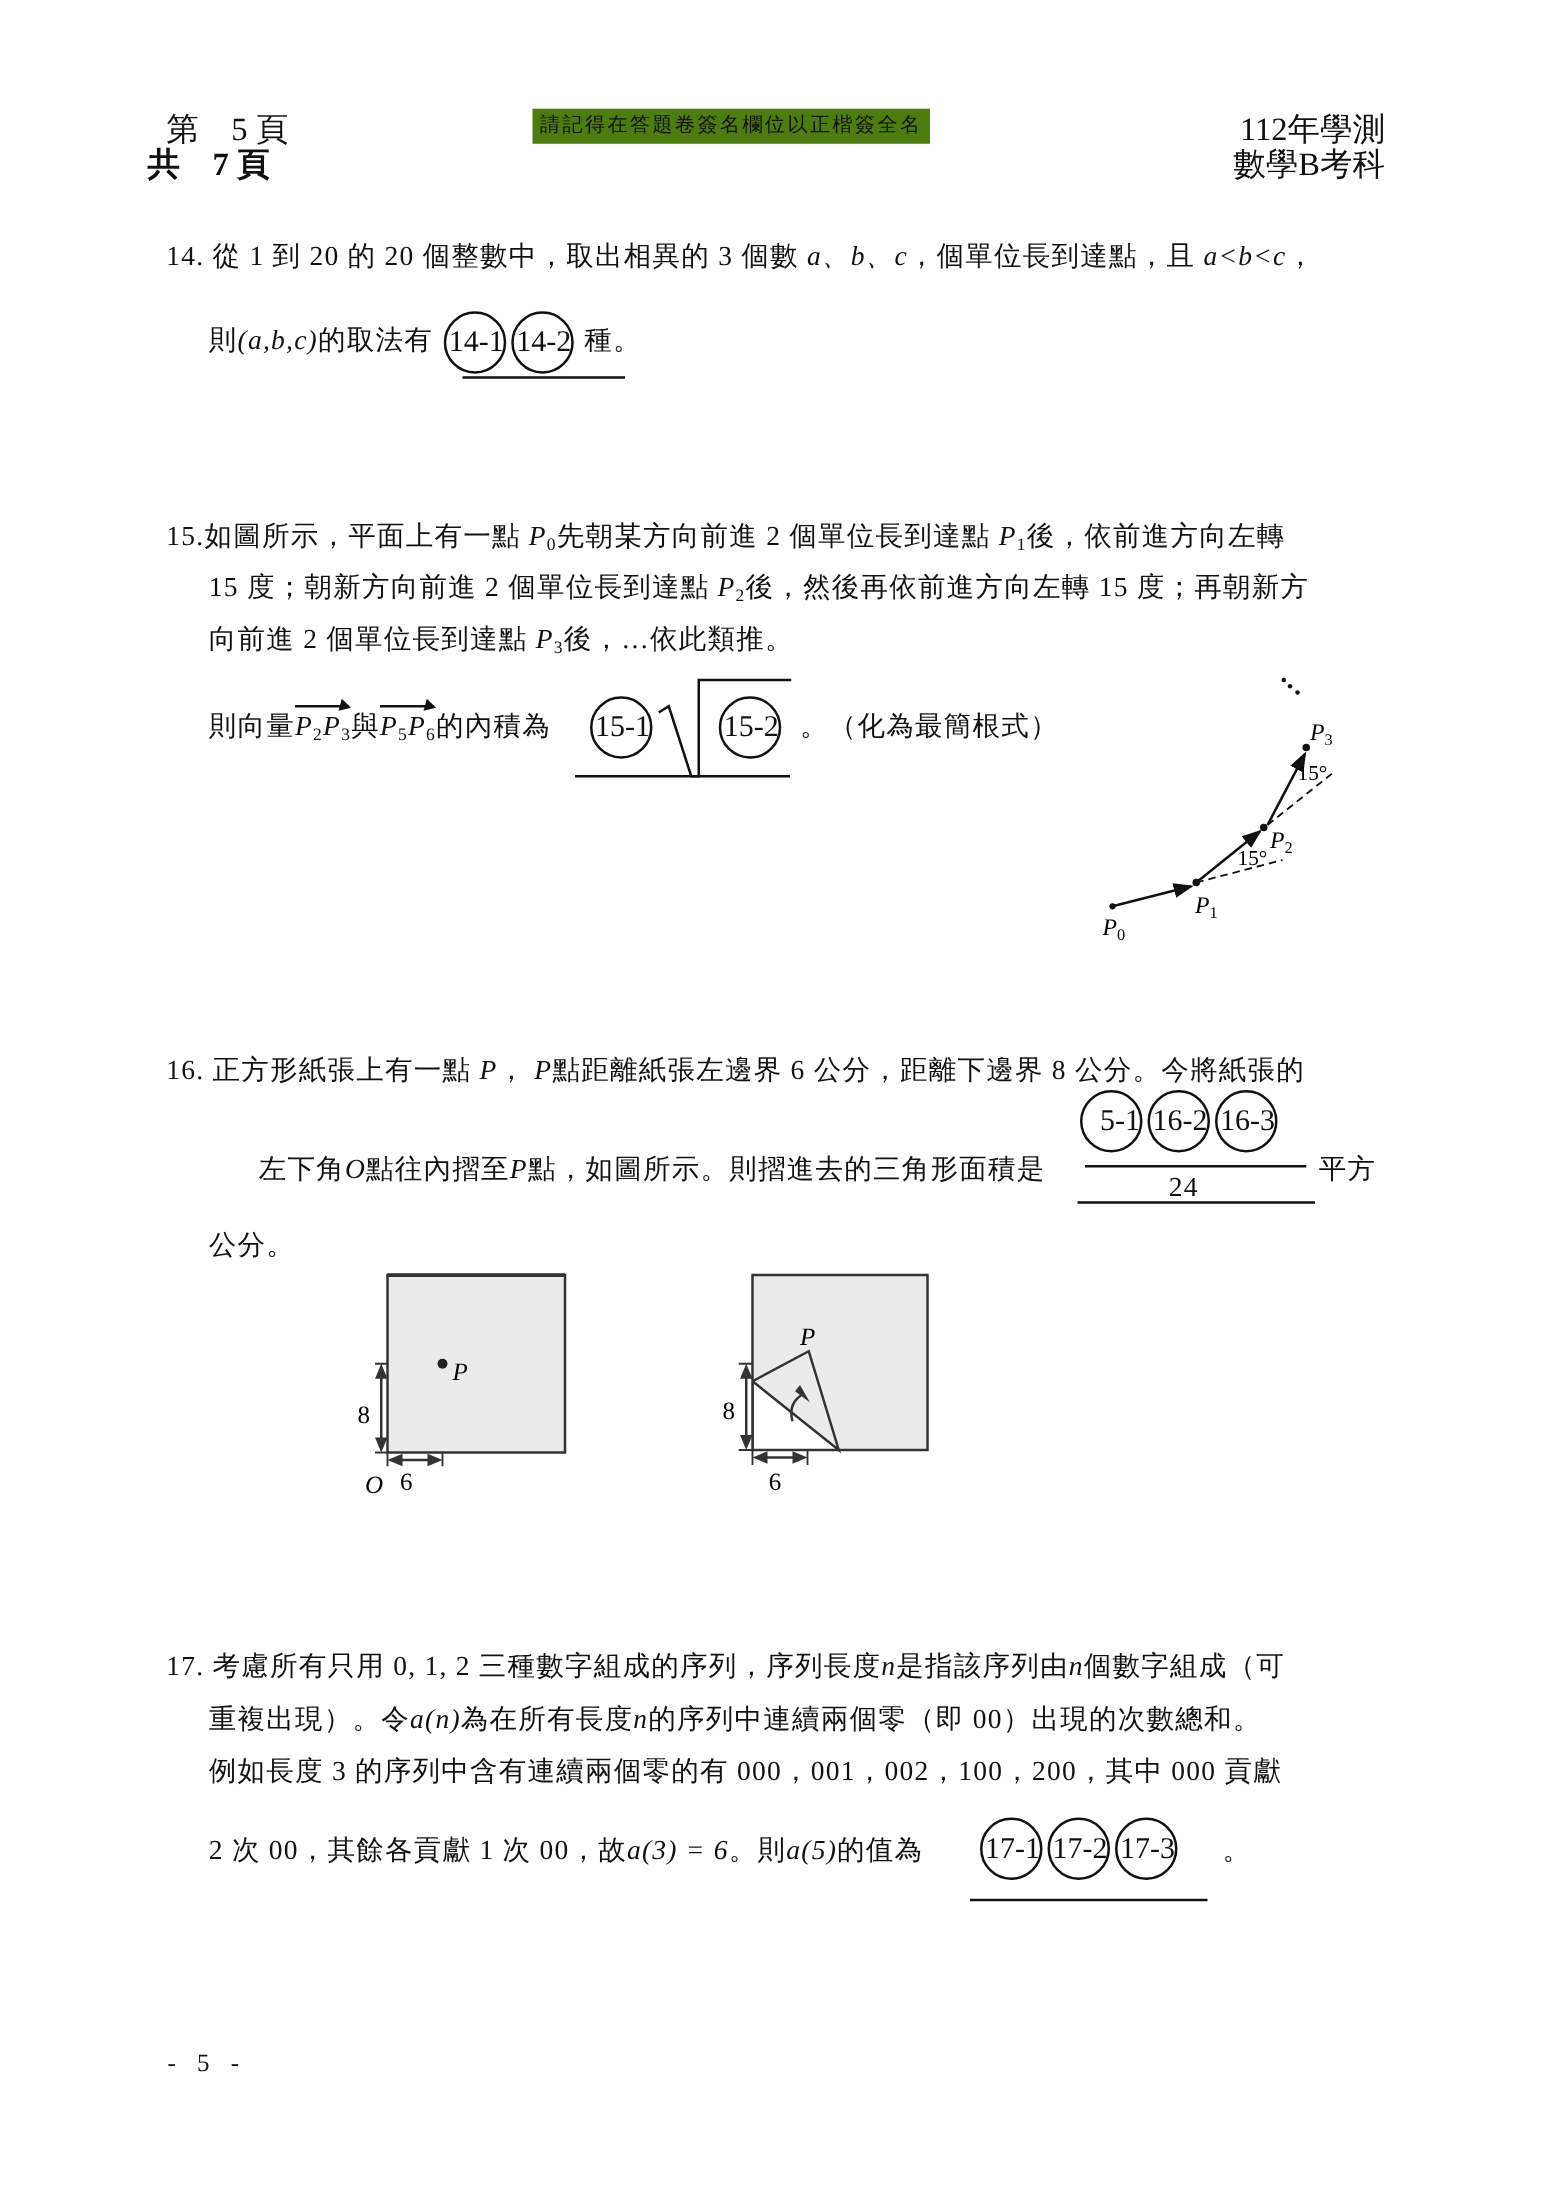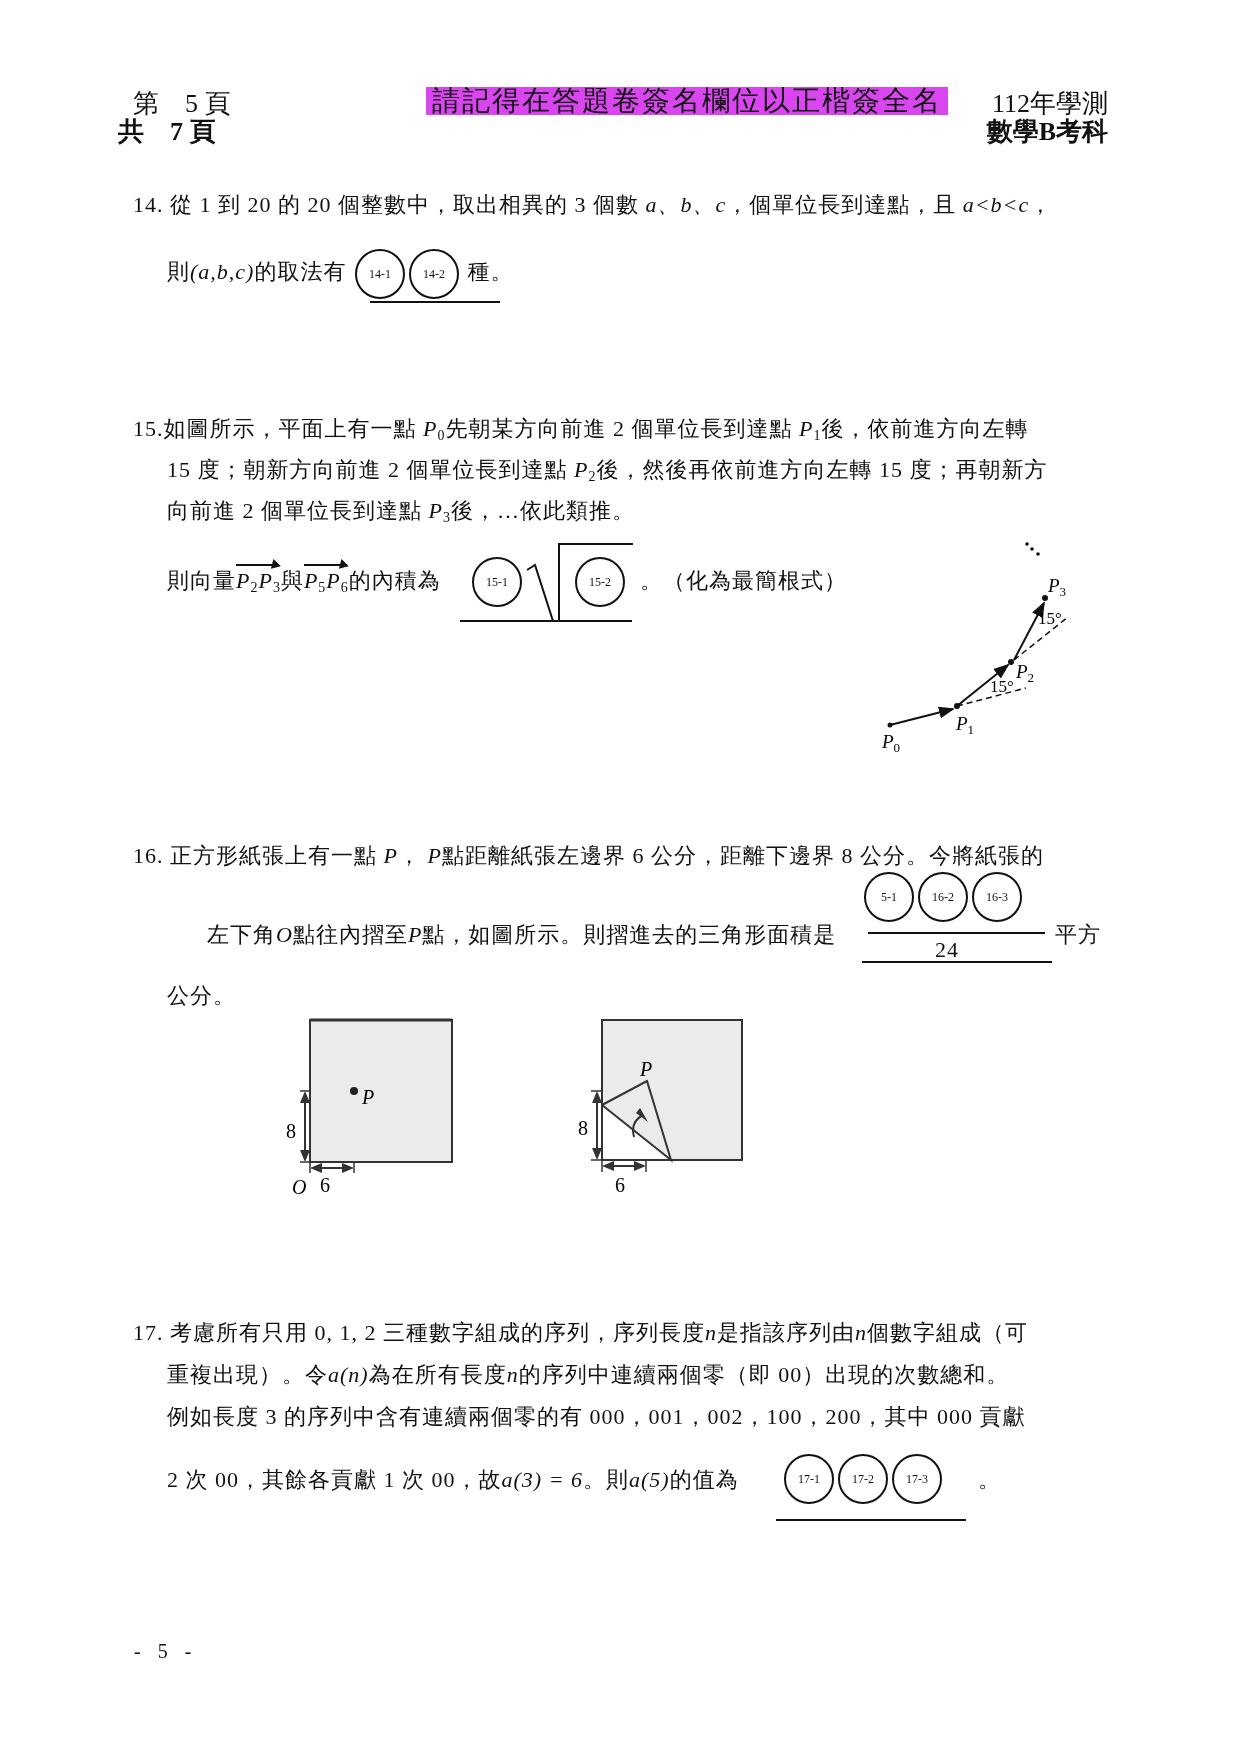--- a/index.html
+++ b/index.html
@@ -1,40 +1,40 @@
 <!DOCTYPE html>
 <html><head>
 <meta charset="utf-8">
 <style>
   html, body { margin: 0; padding: 0; background: #ffffff; }
   body { width: 1241px; height: 1755px; position: relative; overflow: hidden;
          font-family: "Liberation Serif", "DejaVu Serif", serif; color: #111; }
   .abs { position: absolute; }
   .hdr { font-size: 26px; line-height: 28px; }
-  .hdr-banner { background: #d946ef; padding: 0 6px; font-size: 28px; line-height: 28px; letter-spacing: 2px; }
+  .hdr-banner { background: #4d7c0f; padding: 0 6px; font-size: 16px; line-height: 28px; letter-spacing: 2px; }
   .line { position: absolute; font-size: 22px; line-height: 30px; white-space: nowrap; letter-spacing: 1px; }
   .i { font-style: italic; }
   .sub { font-size: 14px; vertical-align: -4px; font-style: normal; }
   .circ { display: inline-block; width: 46px; height: 46px; border: 2px solid #111; border-radius: 50%;
-          text-align: center; line-height: 46px; font-size: 12px; letter-spacing: 0; vertical-align: middle; box-sizing: content-box; margin: 0 2px; }
+          text-align: right; line-height: 46px; font-size: 24px; letter-spacing: 0; vertical-align: middle; box-sizing: content-box; margin: 0 2px; }
   .ansline { position: absolute; height: 2px; background: #111; }
   .vec { position: relative; display: inline-block; }
   .vec::before { content: ""; position: absolute; left: 0; right: 2px; top: -2px; height: 2px; background: #111; }
   .vec::after { content: ""; position: absolute; right: 0; top: -6px; width: 0; height: 0;
                 border-left: 9px solid #111; border-top: 5px solid transparent; border-bottom: 5px solid transparent; transform: rotate(15deg); }
   svg text { font-family: "Liberation Serif", "DejaVu Serif", serif; }
 </style>
 </head>
 <body>
 
 <div class="abs hdr" style="left:133px; top:90px;">第　5 頁</div>
 <div class="abs hdr" style="left:118px; top:118px;font-weight:bold;">共　7 頁</div>
 <div class="abs hdr-banner" style="left:426px; top:87px;">請記得在答題卷簽名欄位以正楷簽全名</div>
 <div class="abs hdr" style="right:133px; top:90px; text-align:right;">112年學測</div>
-<div class="abs hdr" style="right:133px; top:118px; text-align:right;font-weight:bold;">數學B考科</div>
+<div class="abs hdr" style="right:133px; top:118px; text-align:right;">數學B考科</div>
 
 <section>
   <div class="line" style="left:133px; top:190px;">
     <span>14.</span>
     <span>從 1 到 20 的 20 個整數中，取出相異的 3 個數</span>
     <span class="i">a、b、c</span><span>，個單位長到達點，且</span>
     <span class="i">a&lt;b&lt;c</span><span>，</span>
   </div>
   <div class="line" style="left:167px; top:249px;">
     <span>則</span><span class="i">(a,b,c)</span><span>的取法有</span>

